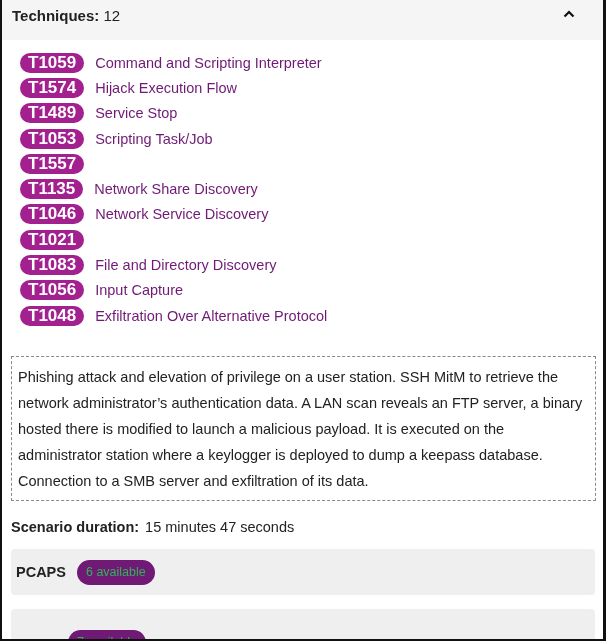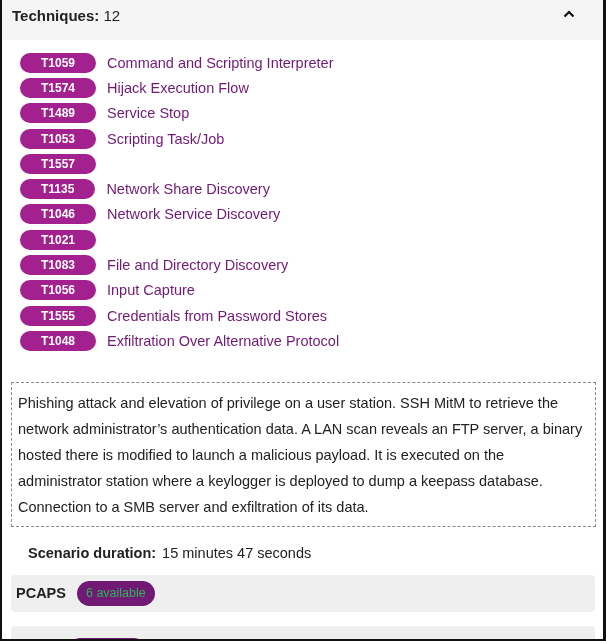--- a/index.html
+++ b/index.html
@@ -18,34 +18,34 @@
     display: flex; align-items: flex-start; justify-content: space-between;
     padding: 0 26px 0 10px; box-sizing: border-box;
   }
   .header-title { font-size: 15px; margin-top: 7px; color: #222; }
   .header-title b { font-weight: bold; }
   .chevron { margin-top: 6px; width: 16px; height: 16px; display: flex; align-items: center; justify-content: center; cursor: pointer; }
   .tech-list { list-style: none; margin: 0; padding: 10px 0 0 18px; }
   .tech-item { display: flex; align-items: center; height: 25.3px; }
   .badge {
     display: inline-block; background: #a3208f; color: #fff;
-    font-size: 12px; font-weight: bold; padding: 4px 21px; border-radius: 12px;
+    font-size: 17px; font-weight: bold; padding: 4px 8px; border-radius: 12px;
     min-width: 30px; text-align: center; line-height: 12px;
   }
   .tech-name { margin-left: 11px; font-size: 14.5px; color: #701a75; }
   .desc {
     margin: 28px 7px 0 9px; border: 1px dashed #888;
     padding: 7px 6px 6px 6px; font-size: 14.5px; line-height: 26px; color: #222;
   }
-  .duration { margin: 18px 0 0 26px; font-size: 14.5px; }
+  .duration { margin: 18px 0 0 9px; font-size: 14.5px; }
   .duration b { font-weight: bold; }
   .duration .val { margin-left: 6px; }
   .panel {
     margin: 0 8px 0 9px; background: #efefef; border-radius: 4px;
-    height: 37px; display: flex; align-items: center; padding-left: 5px;
+    height: 46px; display: flex; align-items: center; padding-left: 5px;
   }
   .panel.p1 { margin-top: 14px; }
   .panel.p2 { margin-top: 14px; align-items: flex-end; }
   .panel-title { font-weight: bold; font-size: 14.5px; color: #222; }
   .avail {
     margin-left: 11px; background: #701a75; color: #2fb35a;
     font-size: 12.5px; border-radius: 14px; padding: 6px 9px; line-height: 13px;
   }
 </style>
 </head>
@@ -97,24 +97,20 @@
       </li>
     <li class="tech-item">
         <span class="badge">T1083</span>
         <span class="tech-name">File and Directory Discovery</span>
       </li>
     <li class="tech-item">
         <span class="badge">T1056</span>
         <span class="tech-name">Input Capture</span>
       </li>
     <li class="tech-item">
-        <span class="badge">T1555</span>
-        <span class="tech-name">Credentials from Password Stores</span>
-      </li>
-    <li class="tech-item">
         <span class="badge">T1048</span>
         <span class="tech-name">Exfiltration Over Alternative Protocol</span>
       </li>
   </ul>
 
   <div class="desc">Phishing attack and elevation of privilege on a user station. SSH MitM to retrieve the network administrator’s authentication data. A LAN scan reveals an FTP server, a binary hosted there is modified to launch a malicious payload. It is executed on the administrator station where a keylogger is deployed to dump a keepass database. Connection to a SMB server and exfiltration of its data.</div>
 
   <div class="duration">
     <b>Scenario duration:</b><span class="val">15 minutes 47 seconds</span>
   </div>

